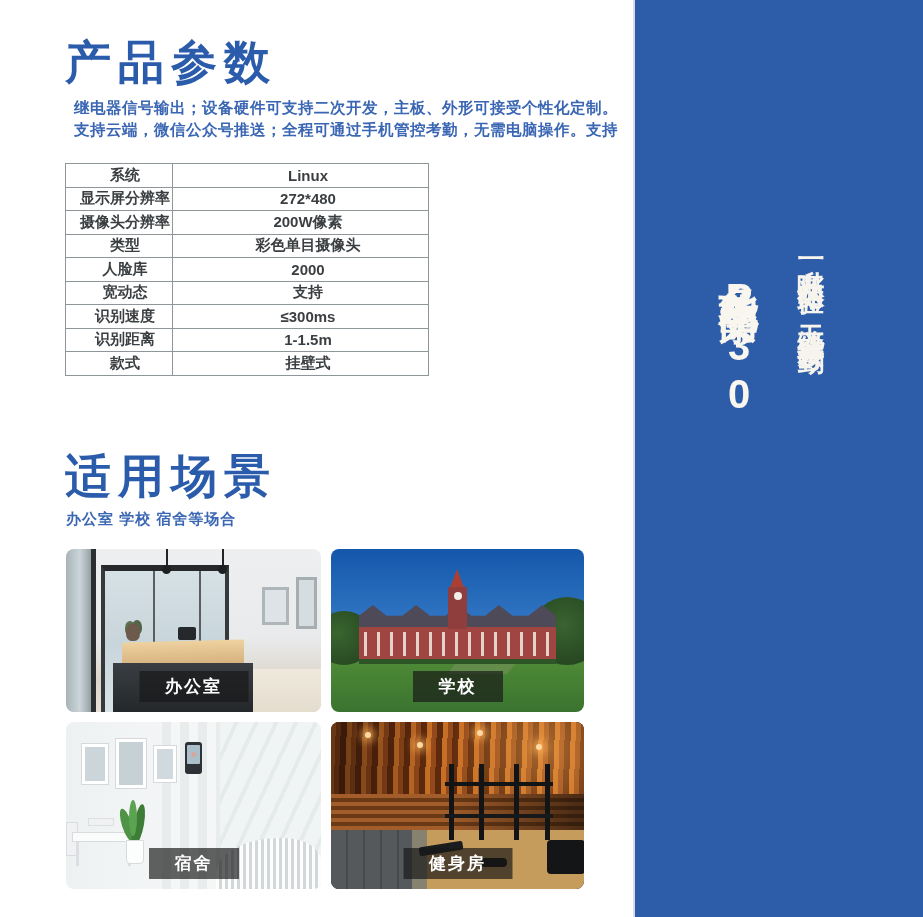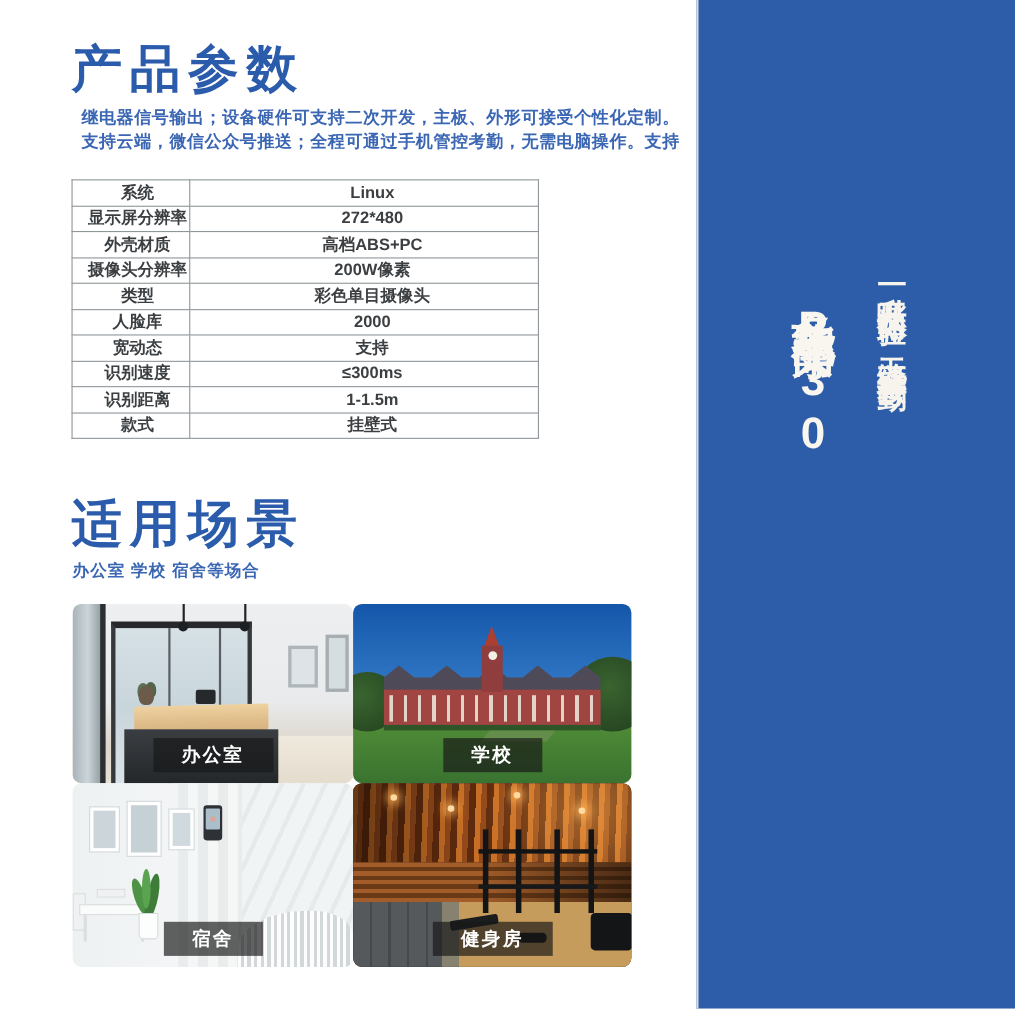--- a/index.html
+++ b/index.html
@@ -13,36 +13,36 @@
   .section-title { position:absolute; left:0; font-size:46px; font-weight:800;
                    color:#2b5bab; letter-spacing:7px; line-height:1.15; }
   #title-params { top:36px; }
   #title-scenes { top:450px; }
 
   .desc { position:absolute; left:1px; top:97px; width:560px;
           color:#3a66b3; font-size:15.5px; font-weight:600; line-height:21.5px;
           letter-spacing:0.5px; }
 
   
-  .spec-table { position:absolute; left:0; top:163px; width:425px;
+  .spec-table { position:absolute; left:0; top:163px; width:364px;
                 border-collapse:collapse; }
   .spec-table td { border:1px solid #8f969a; height:23.5px;
                    font-size:15px; font-weight:600; color:#3b3f42;
                    vertical-align:middle; }
   .spec-table td.k { width:107px; padding-left:12px; }
   .spec-table td.v { padding-left:15px; }
 
   .scene-subtitle { position:absolute; left:1px; top:510px;
                     color:#3a66b3; font-size:15px; font-weight:700;
                     letter-spacing:1px; }
 
   
   .grid { position:absolute; left:1px; top:549px; width:518px; height:340px;
           display:grid; grid-template-columns:255px 253px;
-          grid-template-rows:163px 167px; }
+          grid-template-rows:163px 167px; gap:10px; }
   .card { position:relative; border-radius:8px; overflow:hidden; }
   .scene-label { position:absolute; left:50%; transform:translateX(-50%);
                  bottom:10px; background:rgba(24,24,24,0.68); color:#ffffff;
                  font-size:17px; font-weight:700; letter-spacing:2px;
                  padding:4px 26px; white-space:nowrap; }
   .card * { position:absolute; }
 
   
   .sc-office { background:linear-gradient(180deg,#edeff0 0%,#e8eaeb 55%,#ddd6ca 80%,#e7e0d5 100%); }
   .o-left { left:0; top:0; width:30px; height:164px;
@@ -184,24 +184,20 @@
       <tbody>
         <tr>
           <td class="k">系统</td>
           <td class="v">Linux</td>
         </tr>
         <tr>
           <td class="k">显示屏分辨率</td>
           <td class="v">272*480</td>
         </tr>
         <tr>
-          <td class="k">外壳材质</td>
-          <td class="v">高档ABS+PC</td>
-        </tr>
-        <tr>
           <td class="k">摄像头分辨率</td>
           <td class="v">200W像素</td>
         </tr>
         <tr>
           <td class="k">类型</td>
           <td class="v">彩色单目摄像头</td>
         </tr>
         <tr>
           <td class="k">人脸库</td>
           <td class="v">2000</td>

